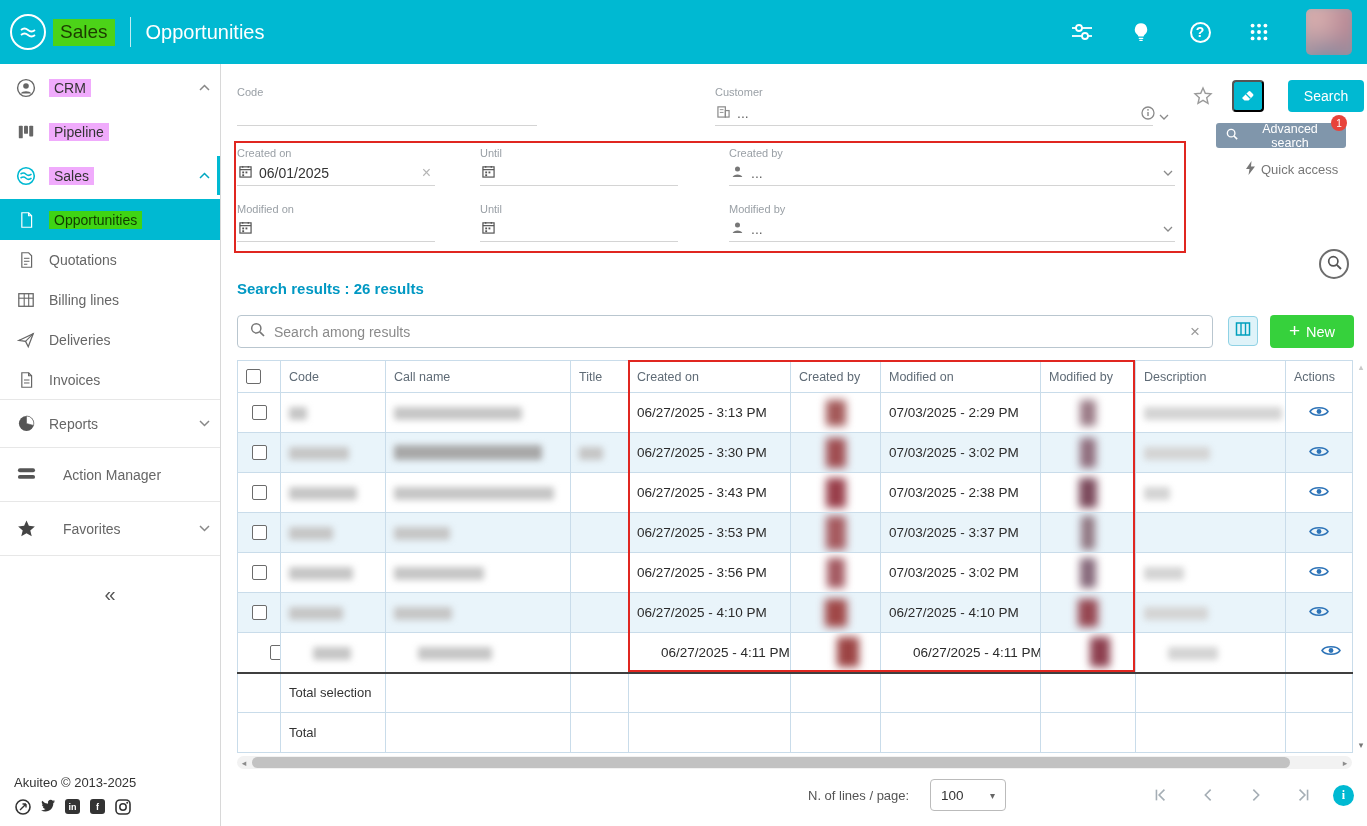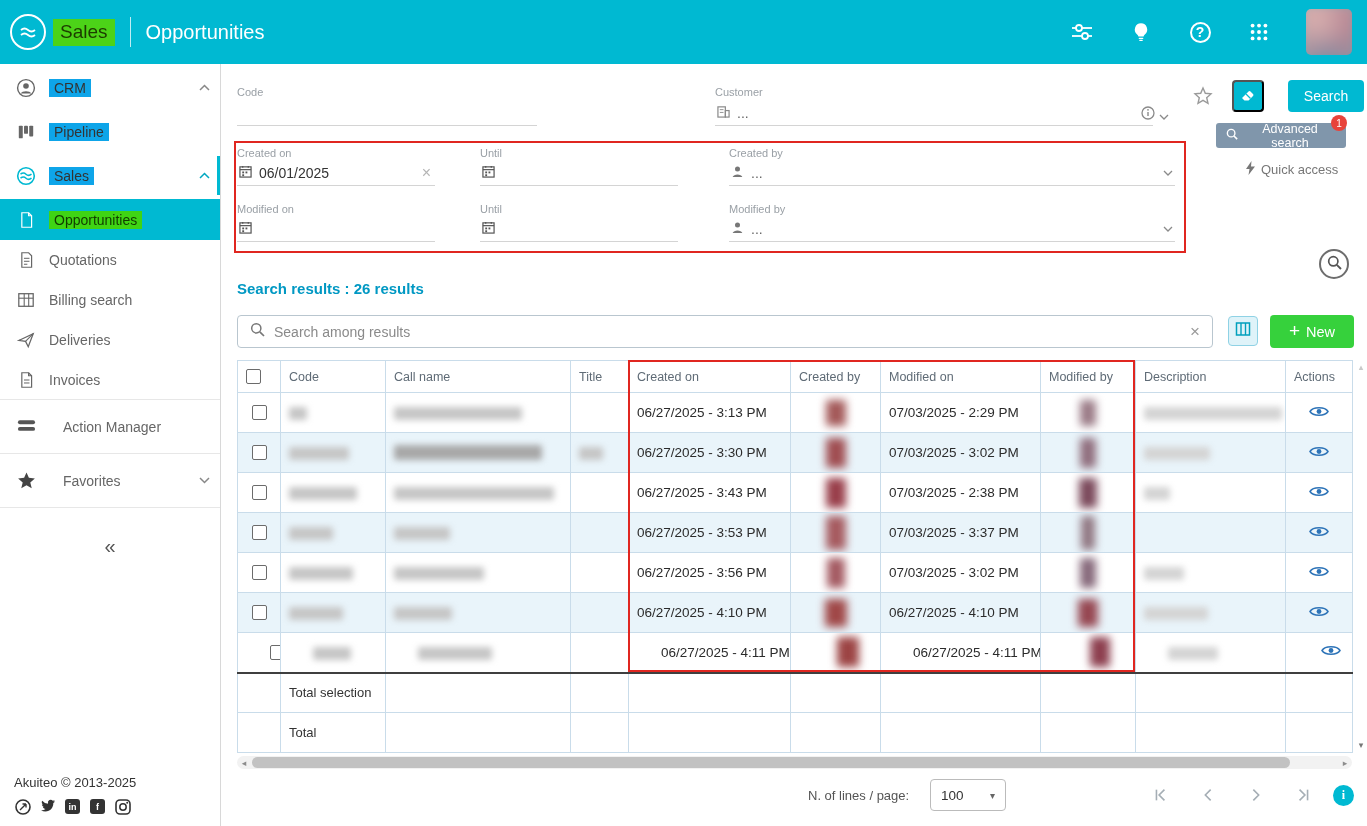--- a/index.html
+++ b/index.html
@@ -35,21 +35,21 @@
   
   .sidebar { position:absolute; top:64px; left:0; width:221px; bottom:0;
     background:#fff; border-right:1px solid #d8d8d8; z-index:20; }
   .side-item { display:flex; align-items:center; gap:13px; padding:0 10px 0 16px;
     font-size:14px; color:#666; cursor:pointer; position:relative; }
   .h47 { height:47px; } .h41 { height:41px; } .h40 { height:40px; } .h48 { height:48px; } .h54 { height:54px;gap:27px; }
   .sep  { border-bottom:1px solid #e7e7e7; }
   .sicon { width:20px; height:20px; flex:none; display:flex; align-items:center; justify-content:center; }
   .slabel { white-space:nowrap; }
   .chev { margin-left:auto; display:flex; }
-  .hl-y { background:#0ea5e9; color:#333; padding:1px 5px;text-align:center; }
+  .hl-y { background:#f0abfc; color:#333; padding:1px 5px;text-align:center; }
   .hl-g { background:#3fd414; color:#123c00; padding:1px 5px; }
   .side-item.selected { background:#00b9d2; color:#fff; }
   .side-item.sales-accent::after { content:""; position:absolute; right:0; top:4px; bottom:4px; width:3px; background:#00b9d2; }
   .collapse-row { height:40px; display:flex; align-items:center; justify-content:center;
     color:#555; font-size:20px; cursor:pointer; margin-top:18px; }
   .side-bottom { position:absolute; left:14px; bottom:36px; font-size:13px; color:#333; }
   .social-row { position:absolute; left:14px; bottom:10px; display:flex; gap:8px; align-items:center; }
   .soc { width:17px; height:17px; display:flex; align-items:flex-start; justify-content:center; cursor:pointer; }
   .soc-box { width:15px; height:15px; background:#333; border-radius:3px; color:#fff;
     font-size:9px; font-weight:bold; display:flex; align-items:center; justify-content:center; }
@@ -248,41 +248,55 @@
   </div>
   <div class="side-item h40">
     <span class="sicon">
       <svg width="18" height="18" viewBox="0 0 20 20">
           <rect x="2" y="3" width="16" height="14" fill="none" stroke="#666" stroke-width="1.4"></rect>
           <line x1="2" y1="8" x2="18" y2="8" stroke="#666" stroke-width="1.2"></line>
           <line x1="8" y1="3" x2="8" y2="17" stroke="#666" stroke-width="1.2"></line>
           <line x1="13" y1="3" x2="13" y2="17" stroke="#666" stroke-width="1.2"></line>
         </svg>
     </span>
-    <span class="slabel">Billing search</span>
+    <span class="slabel">Billing lines</span>
   </div>
   <div class="side-item h40">
     <span class="sicon">
       <svg width="18" height="18" viewBox="0 0 20 20">
           <path d="M2 10.5 L18 3 L12.5 17.5 L9.5 11.5 Z" fill="none" stroke="#666" stroke-width="1.4"></path>
           <line x1="9.5" y1="11.5" x2="18" y2="3" stroke="#666" stroke-width="1.2"></line>
         </svg>
     </span>
     <span class="slabel">Deliveries</span>
   </div>
   <div class="side-item h40 sep">
     <span class="sicon">
       <svg width="17" height="18" viewBox="0 0 20 20">
           <path d="M4.5 1.5 h8 l3.5 3.5 v13.5 h-11.5 z" fill="none" stroke="#666" stroke-width="1.4"></path>
           <path d="M12.5 1.5 v3.5 h3.5" fill="none" stroke="#666" stroke-width="1.4"></path>
           <line x1="7" y1="10" x2="13.5" y2="10" stroke="#666" stroke-width="1.2"></line>
           <line x1="7" y1="13.5" x2="13.5" y2="13.5" stroke="#666" stroke-width="1.2"></line>
         </svg>
     </span>
     <span class="slabel">Invoices</span>
+  </div>
+  <div class="side-item h48 sep">
+    <span class="sicon">
+      <svg width="19" height="19" viewBox="0 0 20 20">
+          <circle cx="10" cy="10" r="8" fill="#555"></circle>
+          <path d="M10 10 L10 2 A8 8 0 0 1 17.5 12 Z" fill="#fff" stroke="#555" stroke-width=".6"></path>
+        </svg>
+    </span>
+    <span class="slabel">Reports</span>
+    <span class="chev">
+        <svg width="11" height="7" viewBox="0 0 11 7">
+          <path d="M1 1 L5.5 5.5 L10 1" fill="none" stroke="#888" stroke-width="1.5"></path>
+        </svg>
+      </span>
   </div>
   <div class="side-item h54 sep">
     <span class="sicon">
       <svg width="19" height="16" viewBox="0 0 20 16">
           <rect x="1" y="1" width="18" height="4" rx="2" fill="#555"></rect>
           <rect x="1" y="8" width="18" height="4" rx="2" fill="#555"></rect>
         </svg>
     </span>
     <span class="slabel">Action Manager</span>
   </div>

